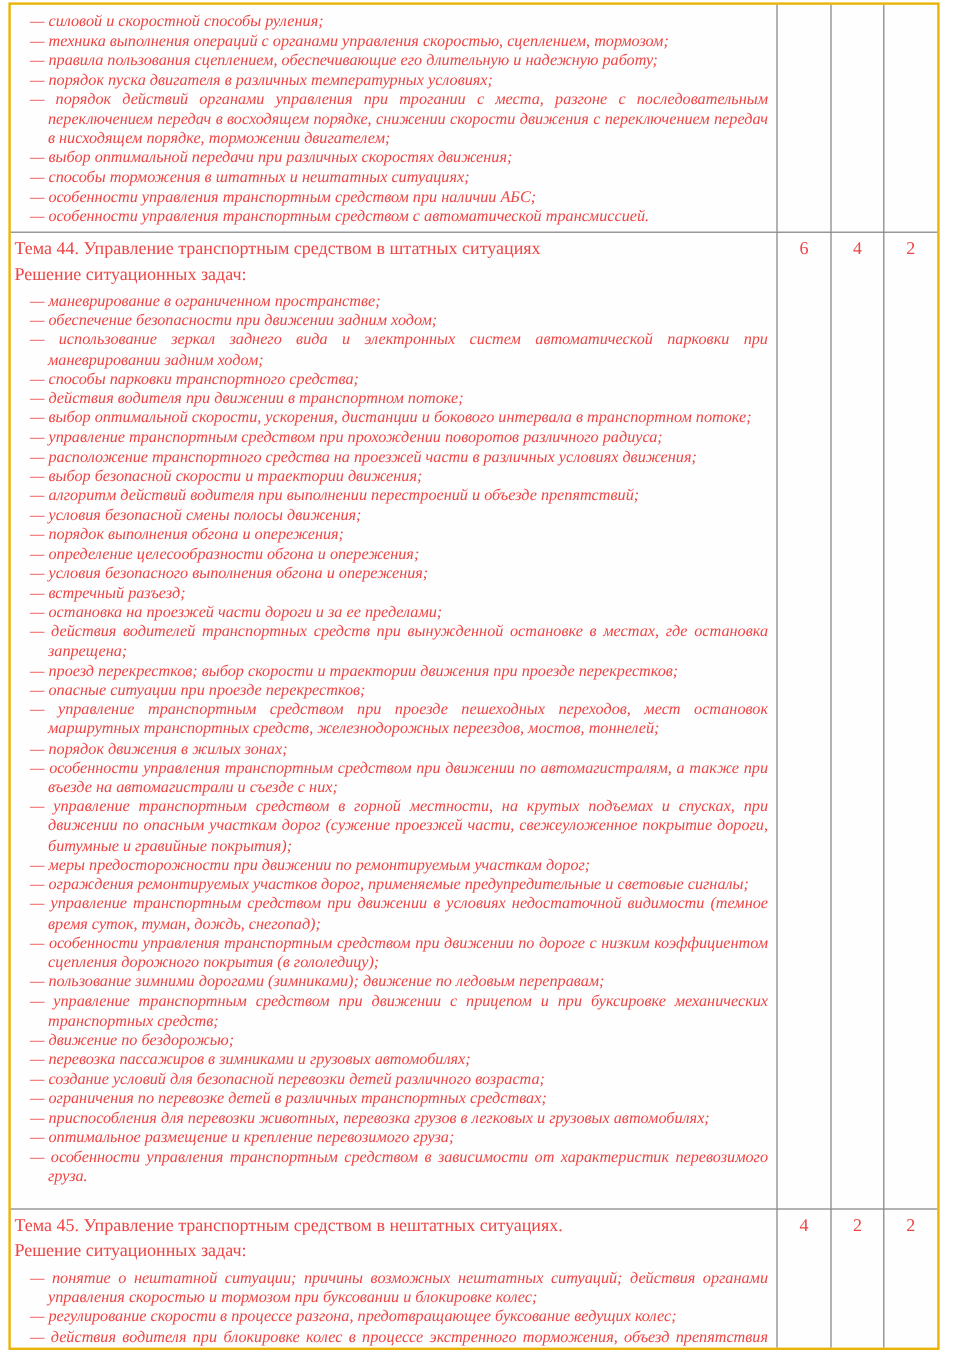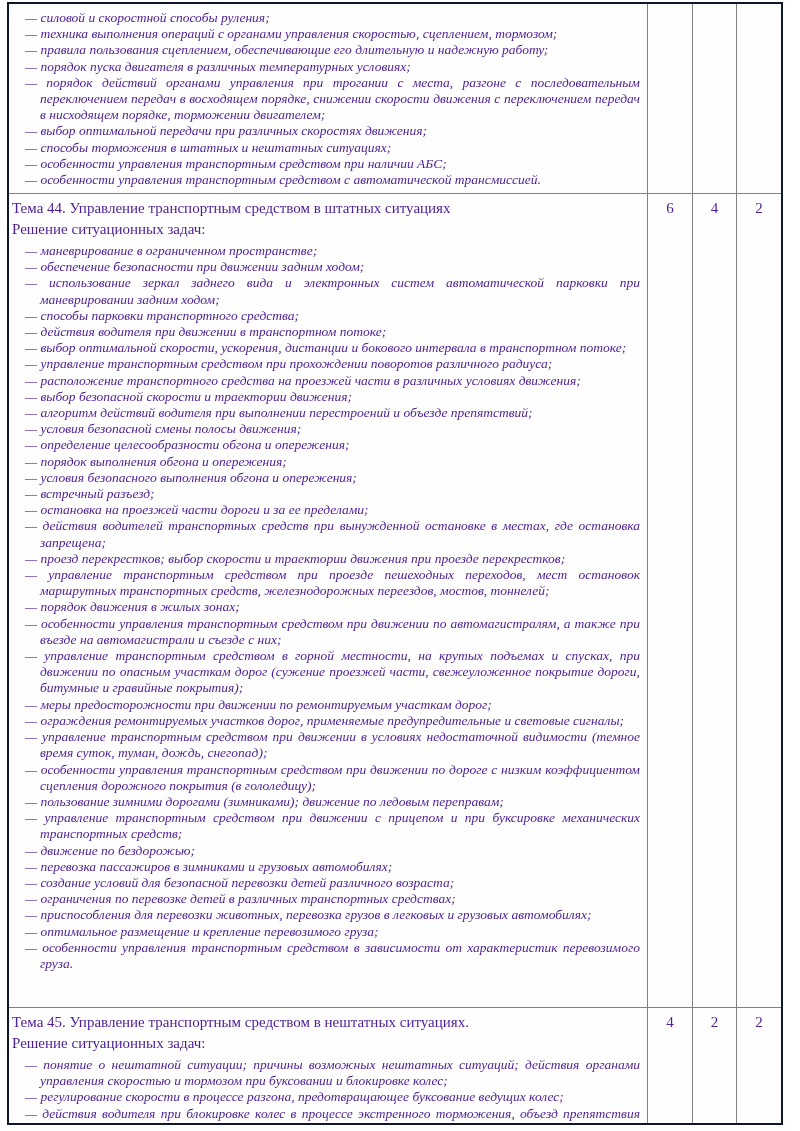--- a/index.html
+++ b/index.html
@@ -7,27 +7,27 @@
     width: 800px; height: 1131px;
     background: #ffffff;
     overflow: hidden;
     position: relative;
   }
   .doc-table {
     position: absolute;
     left: 7px; top: 2px;
     width: 776px; height: 1123px;
     box-sizing: border-box;
-    border: 2px solid #0f172a;
+    border: 2px solid #eab308;
     display: grid;
     grid-template-columns: 1fr 45px 44px 45px;
     grid-template-rows: 189px 814px 1fr;
     background: #fefefe;
     font-family: "Liberation Serif", serif;
-    color: #4c1d95;
+    color: #ef4444;
   }
   .cell {
     box-sizing: border-box;
     overflow: hidden;
   }
   .col-n { border-left: 1px solid #808080; }
   .rowline { border-top: 1px solid #808080; }
   .text-cell { padding: 4px 7px 0 3px; }
   .row-title {
     font-size: 15px;
@@ -84,27 +84,28 @@
         <div class="item"><span>— </span><span>обеспечение безопасности при движении задним ходом;</span></div>
         <div class="item"><span>— </span><span>использование зеркал заднего вида и электронных систем автоматической парковки при маневрировании задним ходом;</span></div>
         <div class="item"><span>— </span><span>способы парковки транспортного средства;</span></div>
         <div class="item"><span>— </span><span>действия водителя при движении в транспортном потоке;</span></div>
         <div class="item"><span>— </span><span>выбор оптимальной скорости, ускорения, дистанции и бокового интервала в транспортном потоке;</span></div>
         <div class="item"><span>— </span><span>управление транспортным средством при прохождении поворотов различного радиуса;</span></div>
         <div class="item"><span>— </span><span>расположение транспортного средства на проезжей части в различных условиях движения;</span></div>
         <div class="item"><span>— </span><span>выбор безопасной скорости и траектории движения;</span></div>
         <div class="item"><span>— </span><span>алгоритм действий водителя при выполнении перестроений и объезде препятствий;</span></div>
         <div class="item"><span>— </span><span>условия безопасной смены полосы движения;</span></div>
+        <div class="item"><span>— </span><span>порядок выполнения обгона и опережения;</span></div>
         <div class="item"><span>— </span><span>определение целесообразности обгона и опережения;</span></div>
-        <div class="item"><span>— </span><span>порядок выполнения обгона и опережения;</span></div>
         <div class="item"><span>— </span><span>условия безопасного выполнения обгона и опережения;</span></div>
         <div class="item"><span>— </span><span>встречный разъезд;</span></div>
         <div class="item"><span>— </span><span>остановка на проезжей части дороги и за ее пределами;</span></div>
         <div class="item"><span>— </span><span>действия водителей транспортных средств при вынужденной остановке в местах, где остановка запрещена;</span></div>
         <div class="item"><span>— </span><span>проезд перекрестков; выбор скорости и траектории движения при проезде перекрестков;</span></div>
+        <div class="item"><span>— </span><span>опасные ситуации при проезде перекрестков;</span></div>
         <div class="item"><span>— </span><span>управление транспортным средством при проезде пешеходных переходов, мест остановок маршрутных транспортных средств, железнодорожных переездов, мостов, тоннелей;</span></div>
         <div class="item"><span>— </span><span>порядок движения в жилых зонах;</span></div>
         <div class="item"><span>— </span><span>особенности управления транспортным средством при движении по автомагистралям, а также при въезде на автомагистрали и съезде с них;</span></div>
         <div class="item"><span>— </span><span>управление транспортным средством в горной местности, на крутых подъемах и спусках, при движении по опасным участкам дорог (сужение проезжей части, свежеуложенное покрытие дороги, битумные и гравийные покрытия);</span></div>
         <div class="item"><span>— </span><span>меры предосторожности при движении по ремонтируемым участкам дорог;</span></div>
         <div class="item"><span>— </span><span>ограждения ремонтируемых участков дорог, применяемые предупредительные и световые сигналы;</span></div>
         <div class="item"><span>— </span><span>управление транспортным средством при движении в условиях недостаточной видимости (темное время суток, туман, дождь, снегопад);</span></div>
         <div class="item"><span>— </span><span>особенности управления транспортным средством при движении по дороге с низким коэффициентом сцепления дорожного покрытия (в гололедицу);</span></div>
         <div class="item"><span>— </span><span>пользование зимними дорогами (зимниками); движение по ледовым переправам;</span></div>
         <div class="item"><span>— </span><span>управление транспортным средством при движении с прицепом и при буксировке механических транспортных средств;</span></div>

